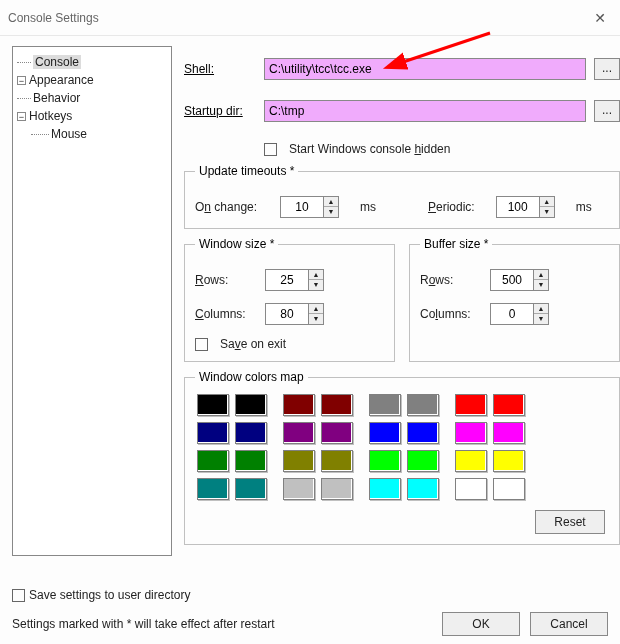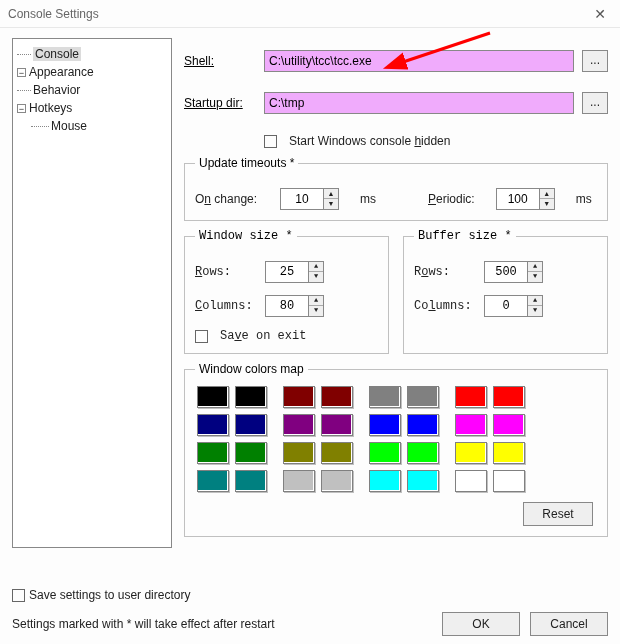--- a/index.html
+++ b/index.html
@@ -7,28 +7,28 @@
   body {
     width:620px; height:644px;
     font-family: "Segoe UI", Tahoma, sans-serif;
     font-size:12px;
     background:#fdfdfd;
     color:#222;
     position:relative;
     overflow:hidden;
   }
   .titlebar {
-    height:28px; line-height:28px;
+    height:36px; line-height:28px;
     padding:0 8px;
     display:flex; align-items:center; justify-content:space-between;
     color:#666;
     border-bottom:1px solid #e8e8e8;
   }
   .close-x { font-size:14px; color:#555; padding:0 6px; }
-  .client { display:flex; padding:10px 12px 4px 12px; gap:12px; }
+  .client { display:flex; padding:10px 0 4px 12px; gap:12px; }
   .tree {
     width:160px; height:510px;
     border:1px solid #888;
     background:#fff;
     padding:6px 4px;
     line-height:18px;
   }
   .tree .node { white-space:nowrap; }
   .tree .sel { background:#dcdcdc; padding:0 2px; }
   .tree .dots { display:inline-block; border-bottom:1px dotted #888; vertical-align:middle; margin-right:2px;}
@@ -47,21 +47,21 @@
   .chk { width:13px; height:13px; border:1px solid #666; margin-right:4px; display:inline-block; vertical-align:middle;}
   fieldset.group {
     border:1px solid #c0c0c0; padding:6px 10px 10px 10px; margin:0;
   }
   fieldset.group legend { padding:0 4px; color:#000; }
   .spin { display:inline-flex; align-items:center; border:1px solid #888; height:22px; background:#fff;}
   .spin input { width:42px; border:none; text-align:center; padding:1px 4px; font:inherit; outline:none;}
   .spin .ud { display:flex; flex-direction:column; border-left:1px solid #888;}
   .spin .ud span { width:14px; height:10px; font-size:7px; line-height:9px; text-align:center; background:#efefef; border-bottom:1px solid #aaa;}
   .spin .ud span:last-child{border-bottom:none;}
-  .two { display:flex; gap:14px;font-family:Liberation Mono, monospace; }
+  .two { display:flex; gap:14px; }
   .two fieldset { flex:1; }
   .smlabel { display:inline-block; width:64px; }
   .colors {
     display:flex; gap:16px; padding:4px 2px 6px 2px;
   }
   .cgroup { display:grid; grid-template-columns:32px 32px; grid-auto-rows:22px; gap:6px; }
   .sw { width:32px; height:22px; border:1px solid #808080; box-shadow: inset -1px -1px 0 #fff, 1px 1px 0 #c0c0c0;}
   .reset-row { display:flex; justify-content:flex-end; padding:4px 4px 0 0;}
   .btn {
     min-width:70px; height:24px; border:1px solid #888; background:#efefef;

